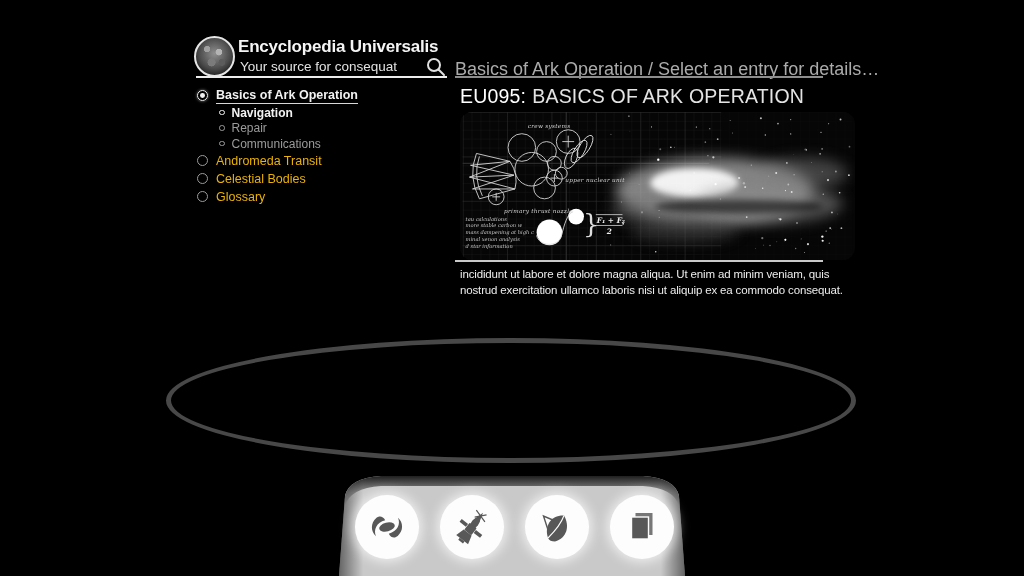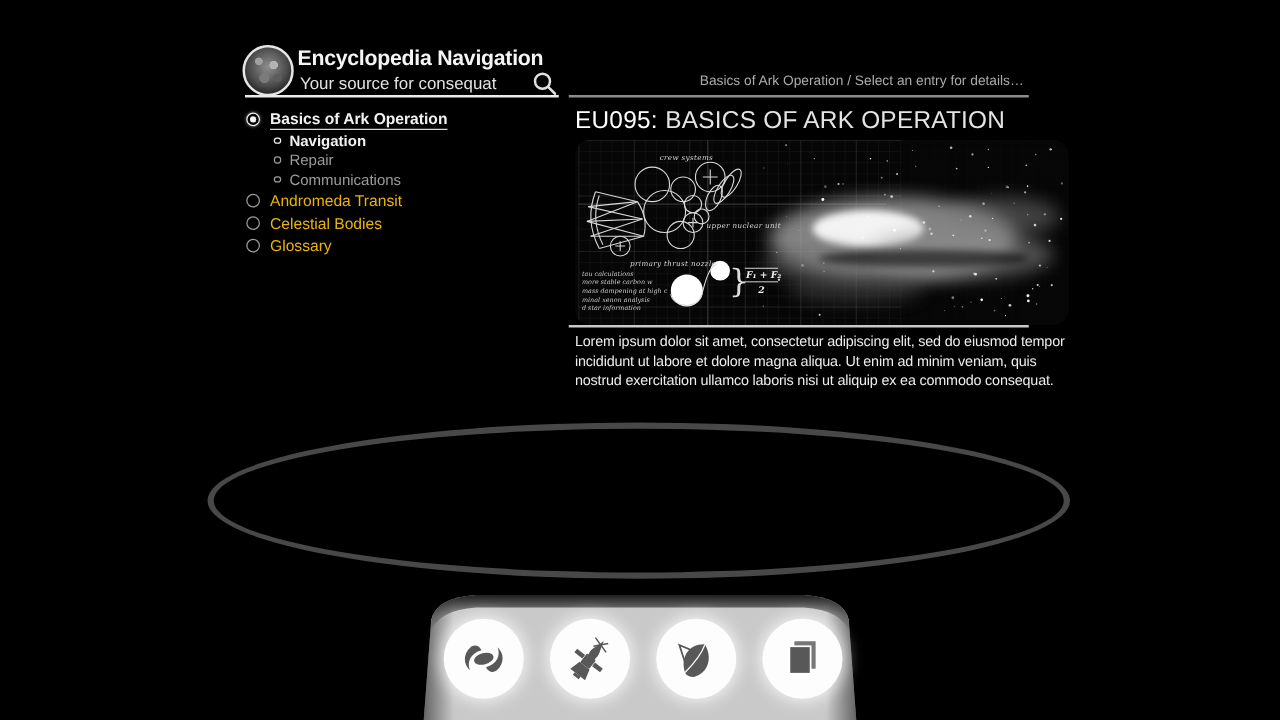--- a/index.html
+++ b/index.html
@@ -15,21 +15,21 @@
             radial-gradient(circle at 62% 38%, #b4b4b4 0 10%, rgba(0,0,0,0) 11%),
             radial-gradient(circle at 42% 66%, #7b7b7b 0 12%, rgba(0,0,0,0) 13%),
             radial-gradient(circle at 70% 66%, #5c5c5c 0 9%, rgba(0,0,0,0) 10%),
             radial-gradient(circle at 50% 42%, #8f8f8f, #4a4a4a 55%, #141414 88%); }
   .brand-title { position:absolute; left:238px; top:37px; font-size:17px; font-weight:bold;
                  color:#f5f5f5; letter-spacing:-0.2px; white-space:nowrap; }
   .tagline { position:absolute; left:240px; top:59px; font-size:13.5px; color:#e2e2e2; white-space:nowrap; }
   .search { position:absolute; left:425px; top:56px; width:22px; height:22px; cursor:pointer; }
   .header-rule { position:absolute; left:196px; top:76px; width:251px; height:2px; background:#ececec; }
   .crumb { position:absolute; left:455px; top:59px; width:364px; text-align:right;
-           font-size:11px; color:#ababab; white-space:nowrap; }
+           font-size:18px; color:#ababab; white-space:nowrap; }
   .crumb-rule { position:absolute; left:455px; top:76px; width:368px; height:2px; background:#8d8d8d; }
 
   
   .sidebar { position:absolute; left:197px; top:89px; width:235px; }
   .nav-item { display:flex; align-items:center; gap:8px; margin-bottom:5px; height:13px; cursor:pointer; }
   .radio { flex:0 0 auto; width:11px; height:11px; border-radius:50%;
            border:1.5px solid #9b9b9b; position:relative; }
   .nav-item.selected .radio { border-color:#f2f2f2; box-shadow:0 0 3px rgba(255,255,255,.55); }
   .radio .dot { display:none; }
   .nav-item.selected .radio .dot { display:block; position:absolute; left:1.8px; top:1.8px;
@@ -70,21 +70,21 @@
                background:#fdfdfd; box-shadow:0 0 12px 3px rgba(255,255,255,0.7);
                display:flex; align-items:center; justify-content:center; cursor:pointer; }
   .di-1 { left:355px; } .di-2 { left:440px; } .di-3 { left:525px; } .di-4 { left:610px; }
 </style>
 </head>
 <body>
 
 <div class="screen">
 
   <div class="logo"></div>
-  <div class="brand-title">Encyclopedia Navigation</div>
+  <div class="brand-title">Encyclopedia Universalis</div>
   <div class="tagline">Your source for consequat</div>
   <svg class="search" viewBox="0 0 22 22">
     <circle cx="9" cy="9" r="6" fill="none" stroke="#e0e0e0" stroke-width="2"></circle>
     <line x1="13.5" y1="13.5" x2="19" y2="19" stroke="#e0e0e0" stroke-width="2" stroke-linecap="round"></line>
   </svg>
   <div class="header-rule"></div>
   <div class="crumb">Basics of Ark Operation / Select an entry for details…</div>
   <div class="crumb-rule"></div>
 
   <div class="sidebar">
@@ -306,21 +306,20 @@
         <text class="fig-note" x="3" y="117">more stable carbon w</text>
         <text class="fig-note" x="3" y="124">mass dampening at high c</text>
         <text class="fig-note" x="3" y="131">minal xenon analysis</text>
         <text class="fig-note" x="3" y="138">d star information</text>
       </g>
     </svg>
   </div>
   <div class="fig-rule"></div>
 
   <div class="body-text">
-    <div>Lorem ipsum dolor sit amet, consectetur adipiscing elit, sed do eiusmod tempor</div>
     <div>incididunt ut labore et dolore magna aliqua. Ut enim ad minim veniam, quis</div>
     <div>nostrud exercitation ullamco laboris nisi ut aliquip ex ea commodo consequat.</div>
   </div>
 
   <div class="table-ring"></div>
 
   <svg class="dock-band" width="354" height="106" viewBox="0 0 354 106">
     <defs>
       <linearGradient id="rimGrad" x1="0" y1="0" x2="0" y2="1">
         <stop offset="0" stop-color="#1f1f1f"></stop>

